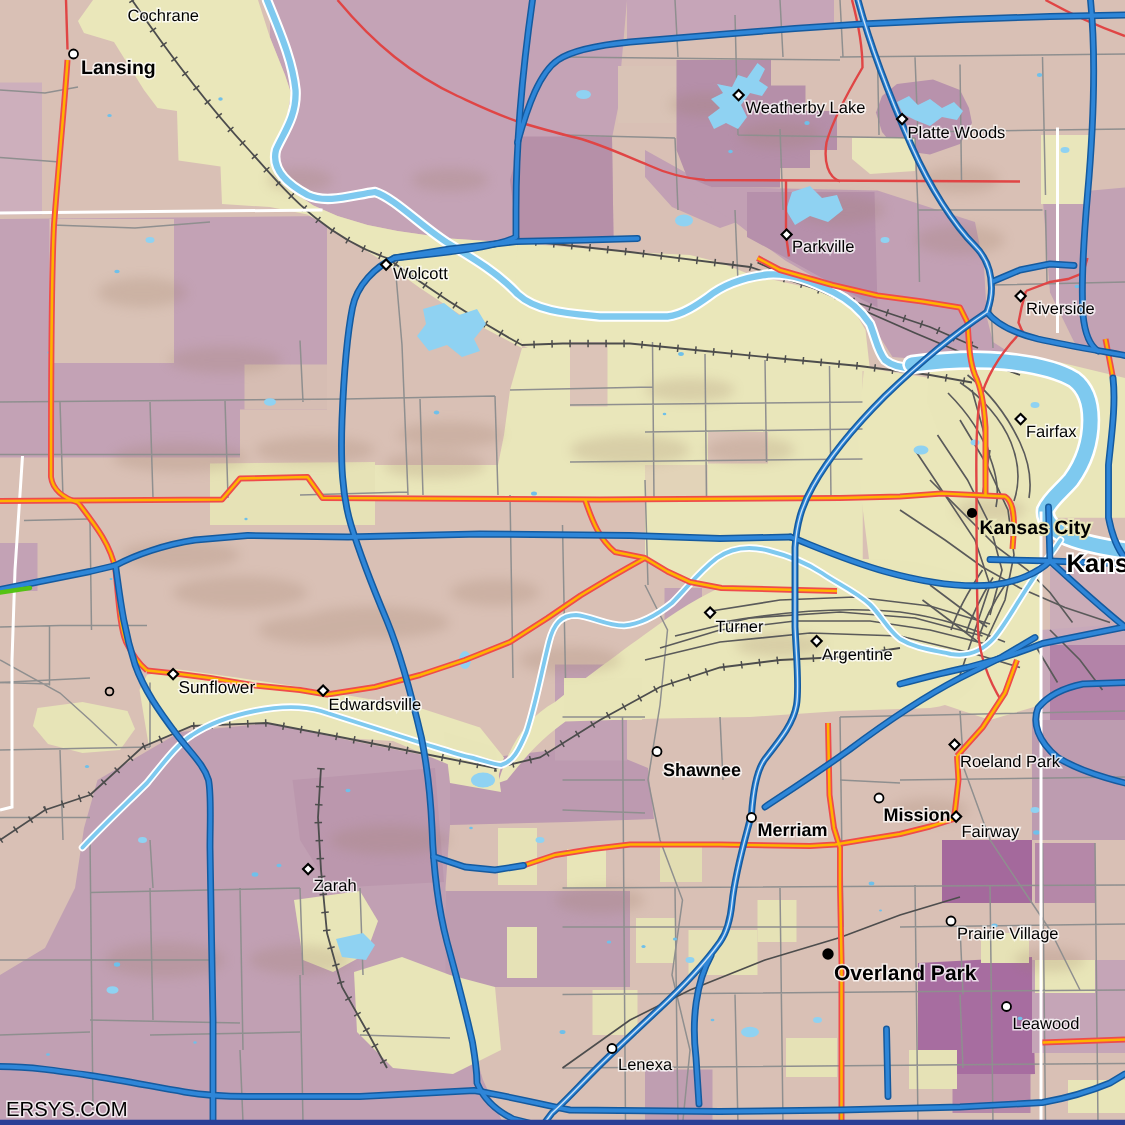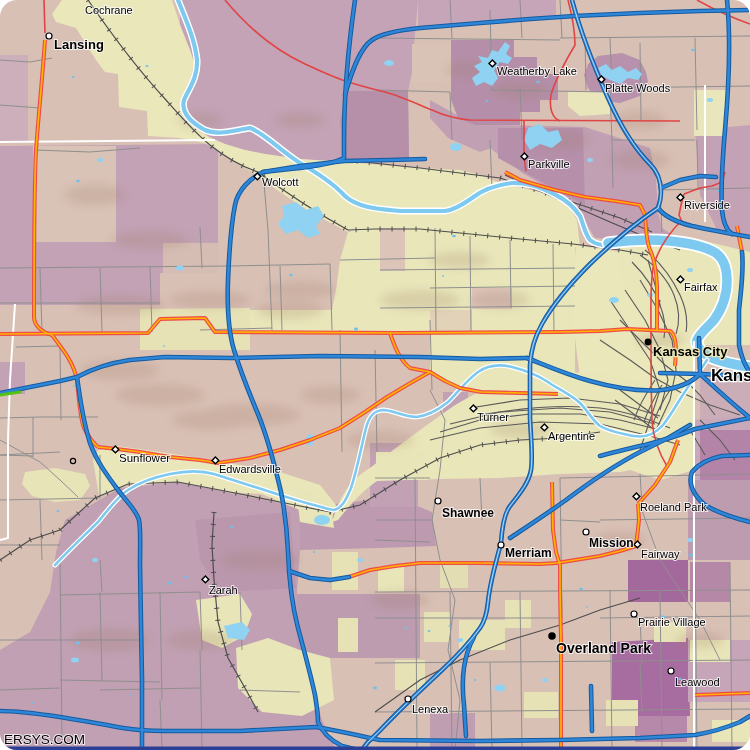--- a/index.html
+++ b/index.html
@@ -1,16 +1,16 @@
 <!DOCTYPE html>
 <html><head>
 <meta charset="utf-8">
 <style>
 html,body{margin:0;padding:0;background:#fff;}
-#map{width:750px;height:750px;position:relative;overflow:hidden;font-family:"Liberation Sans",sans-serif;border-radius:17px;}
+#map{width:750px;height:750px;position:relative;overflow:hidden;font-family:"Liberation Sans",sans-serif;}
 svg{display:block;}
 </style>
 </head>
 <body>
 
 <div id="map">
 <svg width="750" height="750" viewBox="0 0 750 750">
 <defs>
 <filter id="soft" x="-40%" y="-40%" width="180%" height="180%">
           <feGaussianBlur stdDeviation="4"></feGaussianBlur>

